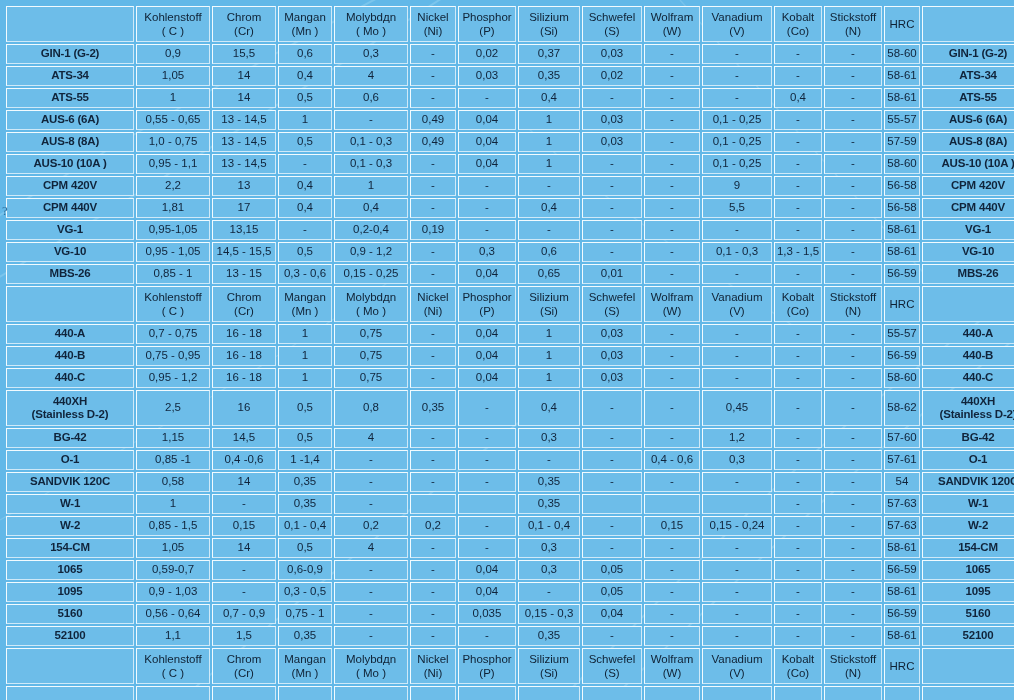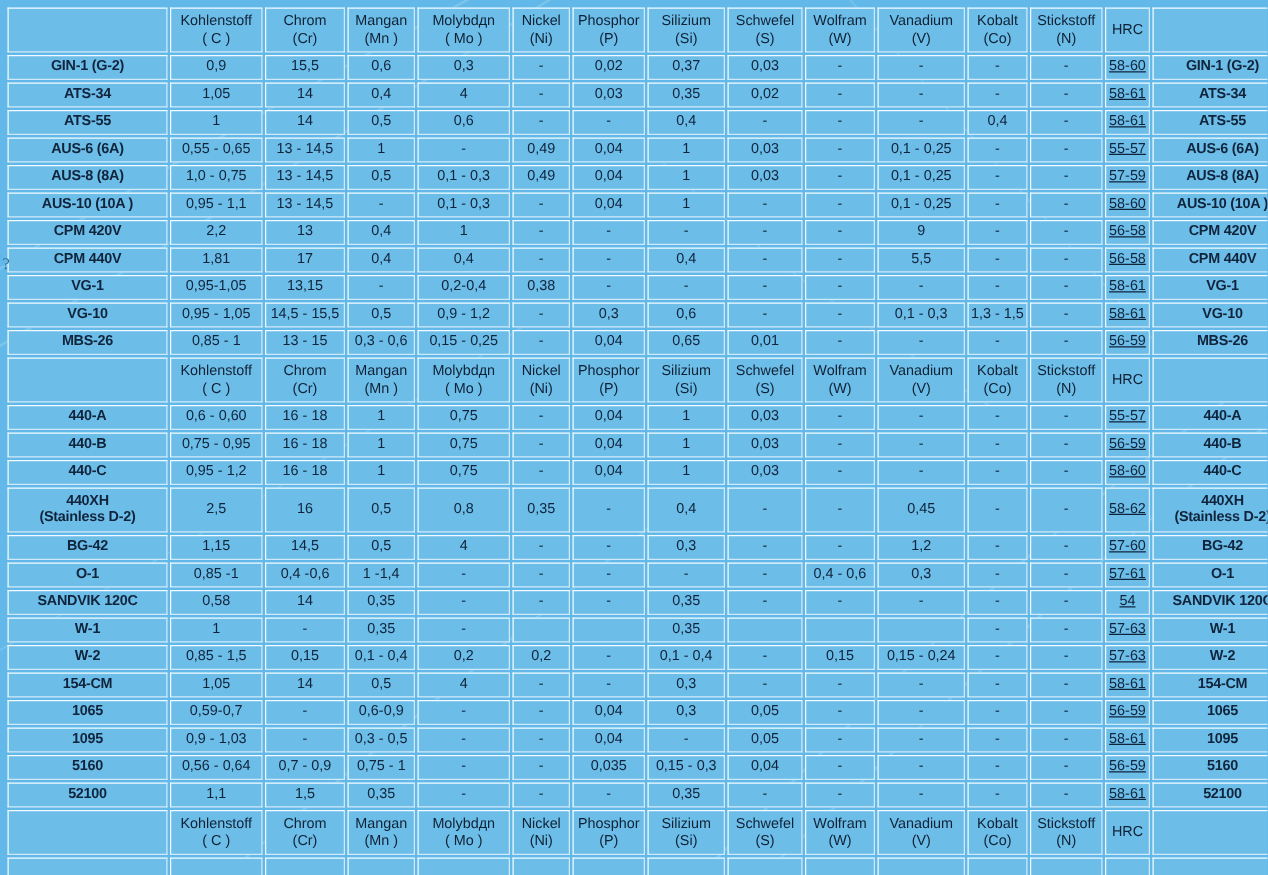--- a/index.html
+++ b/index.html
@@ -67,21 +67,20 @@
   td.name {
     text-align: left;
     font-weight: bold;
     padding-left: 7px;
     font-size: 11.5px;
     color: #08131f;
     letter-spacing: -0.2px;
   }
   td.hrc {
     font-size: 11.5px;
-    text-decoration: underline;
   }
   tr.tall td {
     height: 34px;
   }
   td.name .l2 {
     display: block;
   }
   
   #stray-question {
     position: absolute;
@@ -325,21 +324,21 @@
           <td>-</td>
           <td class="hrc">56-58</td>
           <td class="name">CPM 440V</td>
         </tr>
         <tr>
           <td class="name">VG-1</td>
           <td>0,95-1,05</td>
           <td>13,15</td>
           <td>-</td>
           <td>0,2-0,4</td>
-          <td>0,38</td>
+          <td>0,19</td>
           <td>-</td>
           <td>-</td>
           <td>-</td>
           <td>-</td>
           <td>-</td>
           <td>-</td>
           <td>-</td>
           <td class="hrc">58-61</td>
           <td class="name">VG-1</td>
         </tr>
@@ -427,21 +426,21 @@
             <span class="hdr-l1">Stickstoff</span>
             <span class="hdr-l2">(N)</span>
           </td>
           <td>
             <span class="hdr-l1">HRC</span>
           </td>
           <td class="blank"></td>
         </tr>
         <tr>
           <td class="name">440-A</td>
-          <td>0,6 - 0,60</td>
+          <td>0,7 - 0,75</td>
           <td>16 - 18</td>
           <td>1</td>
           <td>0,75</td>
           <td>-</td>
           <td>0,04</td>
           <td>1</td>
           <td>0,03</td>
           <td>-</td>
           <td>-</td>
           <td>-</td>

